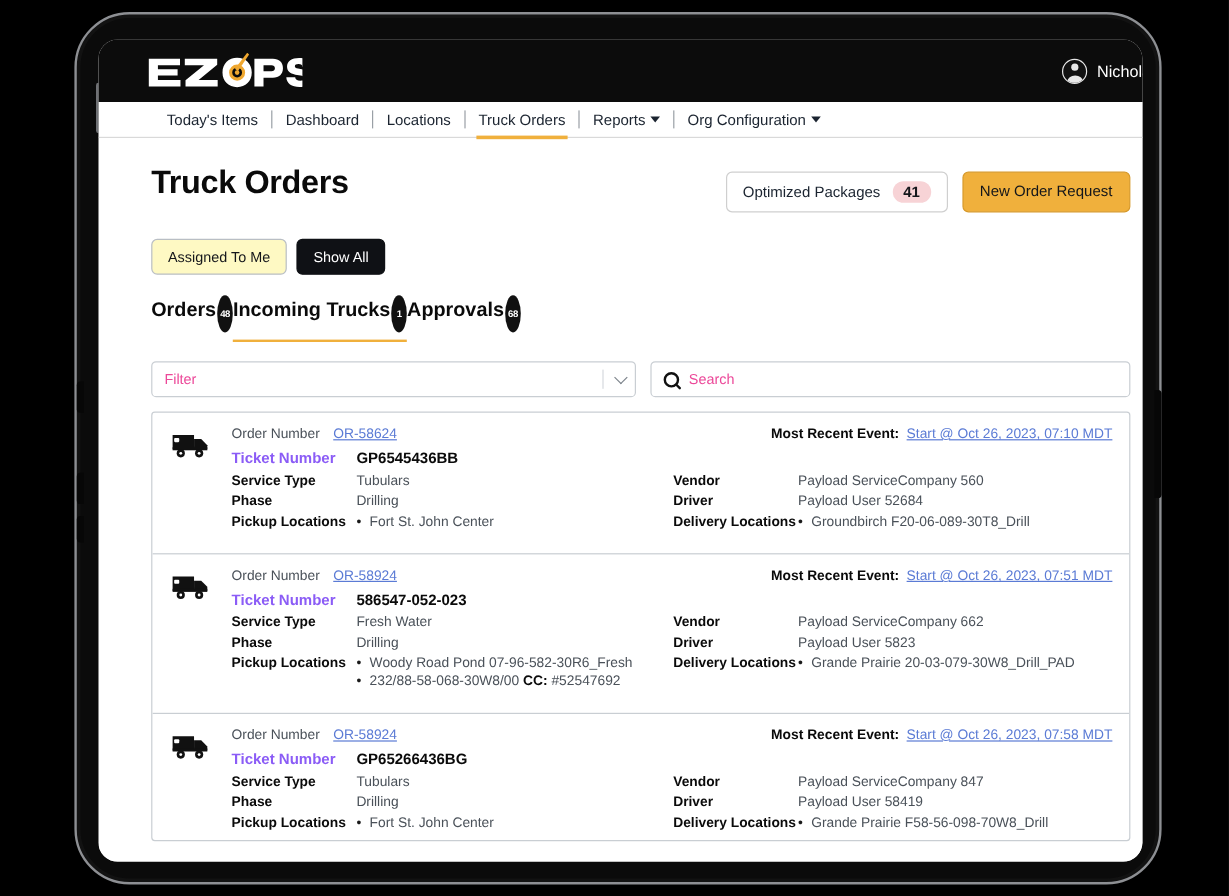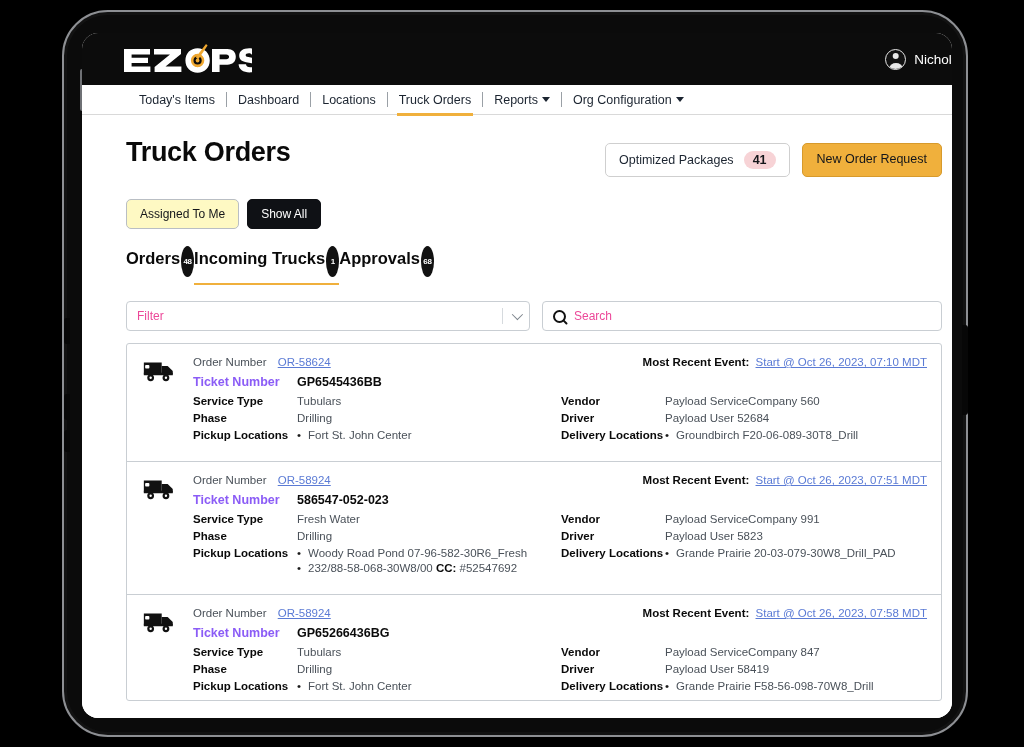--- a/index.html
+++ b/index.html
@@ -361,21 +361,21 @@
             <span class="k2 lbl-pl">Pickup Locations</span>
             <ul class="bullets list-pl">
                         <li>Woody Road Pond  07-96-582-30R6_Fresh</li>
                         <li>232/88-58-068-30W8/00  <b>CC:</b> #52547692</li>
                       </ul>
           </div>
         </div>
         <div class="col right">
           <div class="row">
             <span class="k2 lbl-vn">Vendor</span>
-            <span class="v val-vn">Payload ServiceCompany 991</span>
+            <span class="v val-vn">Payload ServiceCompany 662</span>
           </div>
           <div class="row">
             <span class="k2 lbl-dr">Driver</span>
             <span class="v val-dr">Payload User  5823</span>
           </div>
           <div class="row">
             <span class="k2 lbl-dl">Delivery Locations</span>
             <ul class="bullets list-dl">
                         <li>Grande Prairie  20-03-079-30W8_Drill_PAD</li>
                       </ul>

